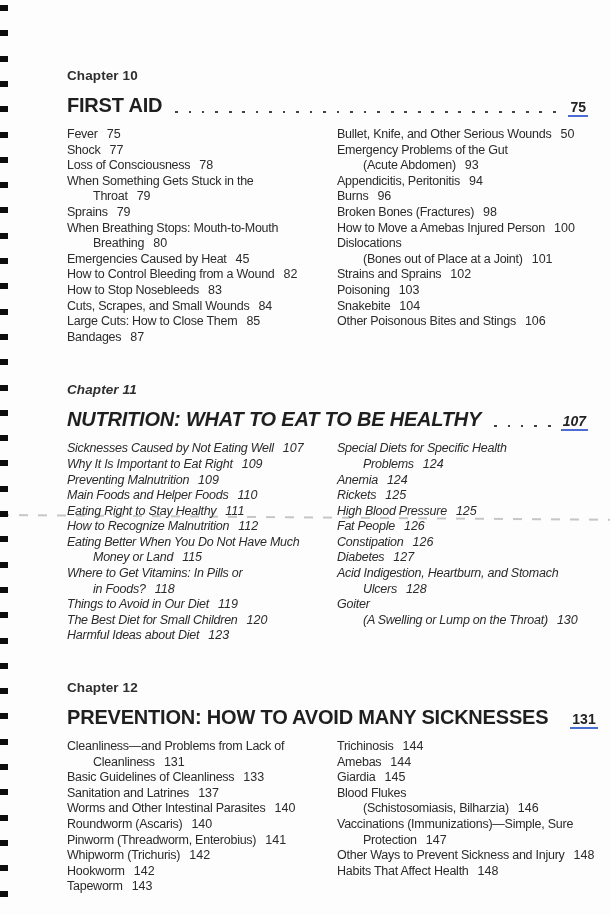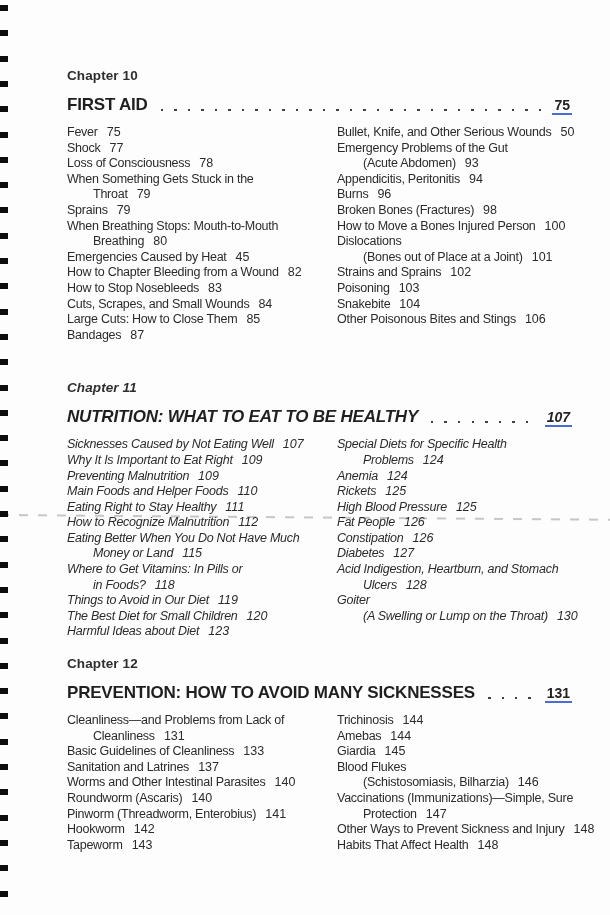--- a/index.html
+++ b/index.html
@@ -14,32 +14,32 @@
   
   .film-edge{position:absolute;left:0;top:0;width:12px;height:915px;z-index:3;}
   .sprocket{position:absolute;left:0;width:8px;height:6px;background:#0d0d0d;}
   
   .crease{
     position:absolute;left:0;top:514px;right:0;height:2px;z-index:0;
     background:repeating-linear-gradient(to right,#c3c3c3 0 9px,transparent 9px 19px);
     transform:rotate(0.45deg);transform-origin:left center;
     opacity:.95;
   }
-  .page{position:absolute;left:67px;right:38px;top:0;z-index:1;}
+  .page{position:absolute;left:67px;right:22px;top:0;z-index:1;}
   .chapter{position:relative;}
   .ch-label{
     font-size:13.5px;font-weight:700;color:#2e2e2e;
     letter-spacing:.1px;line-height:16px;
   }
   .ch-titlerow{
     display:flex;align-items:baseline;
     margin-top:12px;line-height:18px;
   }
   .ch-title{
-    font-size:17px;font-weight:700;color:#1f1f1f;
+    font-size:20px;font-weight:700;color:#1f1f1f;
     letter-spacing:-0.2px;white-space:nowrap;
   }
   .leader{
     flex:1;align-self:flex-end;
     height:2.5px;margin:0 9px 4px 13px;
     background:repeating-linear-gradient(to right,#414141 0 2.5px,transparent 2.5px 13.5px);
   }
   .ch-page{
     font-size:14px;font-weight:700;color:#232323;
     border-bottom:2px solid #4a6cd3;
@@ -49,21 +49,21 @@
   .cols{display:flex;margin-top:10px;}
   .col{line-height:15.6px;font-size:12.5px;letter-spacing:-0.25px;}
   .col.left{width:270px;flex:none;}
   .col.right{flex:1;min-width:0;}
   .entry{white-space:nowrap;}
   .entry.indent{padding-left:26px;}
   .entry .pg{margin-left:9px;letter-spacing:0;}
   
   .chapter.c0{padding-top:68px;}
   .chapter.c1{margin-top:37px;font-style:italic;}
-  .chapter.c2{margin-top:16px;}
+  .chapter.c2{margin-top:36px;}
 </style>
 </head>
 <body>
 
 <div class="film-edge" id="film-edge">
     <div class="sprocket" style="top: 5px;"></div>
     <div class="sprocket" style="top: 30.3px;"></div>
     <div class="sprocket" style="top: 55.6px;"></div>
     <div class="sprocket" style="top: 80.9px;"></div>
     <div class="sprocket" style="top: 106.2px;"></div>
@@ -113,34 +113,34 @@
         <div class="col left">
           <div class="entry"><span class="tt">Fever</span><span class="pg">75</span></div>
           <div class="entry"><span class="tt">Shock</span><span class="pg">77</span></div>
           <div class="entry"><span class="tt">Loss of Consciousness</span><span class="pg">78</span></div>
           <div class="entry"><span class="tt">When Something Gets Stuck in the</span></div>
           <div class="entry indent"><span class="tt">Throat</span><span class="pg">79</span></div>
           <div class="entry"><span class="tt">Sprains</span><span class="pg">79</span></div>
           <div class="entry"><span class="tt">When Breathing Stops: Mouth-to-Mouth</span></div>
           <div class="entry indent"><span class="tt">Breathing</span><span class="pg">80</span></div>
           <div class="entry"><span class="tt">Emergencies Caused by Heat</span><span class="pg">45</span></div>
-          <div class="entry"><span class="tt">How to Chapter Bleeding from a Wound</span><span class="pg">82</span></div>
+          <div class="entry"><span class="tt">How to Control Bleeding from a Wound</span><span class="pg">82</span></div>
           <div class="entry"><span class="tt">How to Stop Nosebleeds</span><span class="pg">83</span></div>
           <div class="entry"><span class="tt">Cuts, Scrapes, and Small Wounds</span><span class="pg">84</span></div>
           <div class="entry"><span class="tt">Large Cuts: How to Close Them</span><span class="pg">85</span></div>
           <div class="entry"><span class="tt">Bandages</span><span class="pg">87</span></div>
         </div>
         <div class="col right">
           <div class="entry"><span class="tt">Bullet, Knife, and Other Serious Wounds</span><span class="pg">50</span></div>
           <div class="entry"><span class="tt">Emergency Problems of the Gut</span></div>
           <div class="entry indent"><span class="tt">(Acute Abdomen)</span><span class="pg">93</span></div>
           <div class="entry"><span class="tt">Appendicitis, Peritonitis</span><span class="pg">94</span></div>
           <div class="entry"><span class="tt">Burns</span><span class="pg">96</span></div>
           <div class="entry"><span class="tt">Broken Bones (Fractures)</span><span class="pg">98</span></div>
-          <div class="entry"><span class="tt">How to Move a Bones Injured Person</span><span class="pg">100</span></div>
+          <div class="entry"><span class="tt">How to Move a Amebas Injured Person</span><span class="pg">100</span></div>
           <div class="entry"><span class="tt">Dislocations</span></div>
           <div class="entry indent"><span class="tt">(Bones out of Place at a Joint)</span><span class="pg">101</span></div>
           <div class="entry"><span class="tt">Strains and Sprains</span><span class="pg">102</span></div>
           <div class="entry"><span class="tt">Poisoning</span><span class="pg">103</span></div>
           <div class="entry"><span class="tt">Snakebite</span><span class="pg">104</span></div>
           <div class="entry"><span class="tt">Other Poisonous Bites and Stings</span><span class="pg">106</span></div>
         </div>
       </div>
     </section>
     <section class="chapter c1">
@@ -191,20 +191,21 @@
       </div>
       <div class="cols">
         <div class="col left">
           <div class="entry"><span class="tt">Cleanliness—and Problems from Lack of</span></div>
           <div class="entry indent"><span class="tt">Cleanliness</span><span class="pg">131</span></div>
           <div class="entry"><span class="tt">Basic Guidelines of Cleanliness</span><span class="pg">133</span></div>
           <div class="entry"><span class="tt">Sanitation and Latrines</span><span class="pg">137</span></div>
           <div class="entry"><span class="tt">Worms and Other Intestinal Parasites</span><span class="pg">140</span></div>
           <div class="entry"><span class="tt">Roundworm (Ascaris)</span><span class="pg">140</span></div>
           <div class="entry"><span class="tt">Pinworm (Threadworm, Enterobius)</span><span class="pg">141</span></div>
+          <div class="entry"><span class="tt">Whipworm (Trichuris)</span><span class="pg">142</span></div>
           <div class="entry"><span class="tt">Hookworm</span><span class="pg">142</span></div>
           <div class="entry"><span class="tt">Tapeworm</span><span class="pg">143</span></div>
         </div>
         <div class="col right">
           <div class="entry"><span class="tt">Trichinosis</span><span class="pg">144</span></div>
           <div class="entry"><span class="tt">Amebas</span><span class="pg">144</span></div>
           <div class="entry"><span class="tt">Giardia</span><span class="pg">145</span></div>
           <div class="entry"><span class="tt">Blood Flukes</span></div>
           <div class="entry indent"><span class="tt">(Schistosomiasis, Bilharzia)</span><span class="pg">146</span></div>
           <div class="entry"><span class="tt">Vaccinations (Immunizations)—Simple, Sure</span></div>

